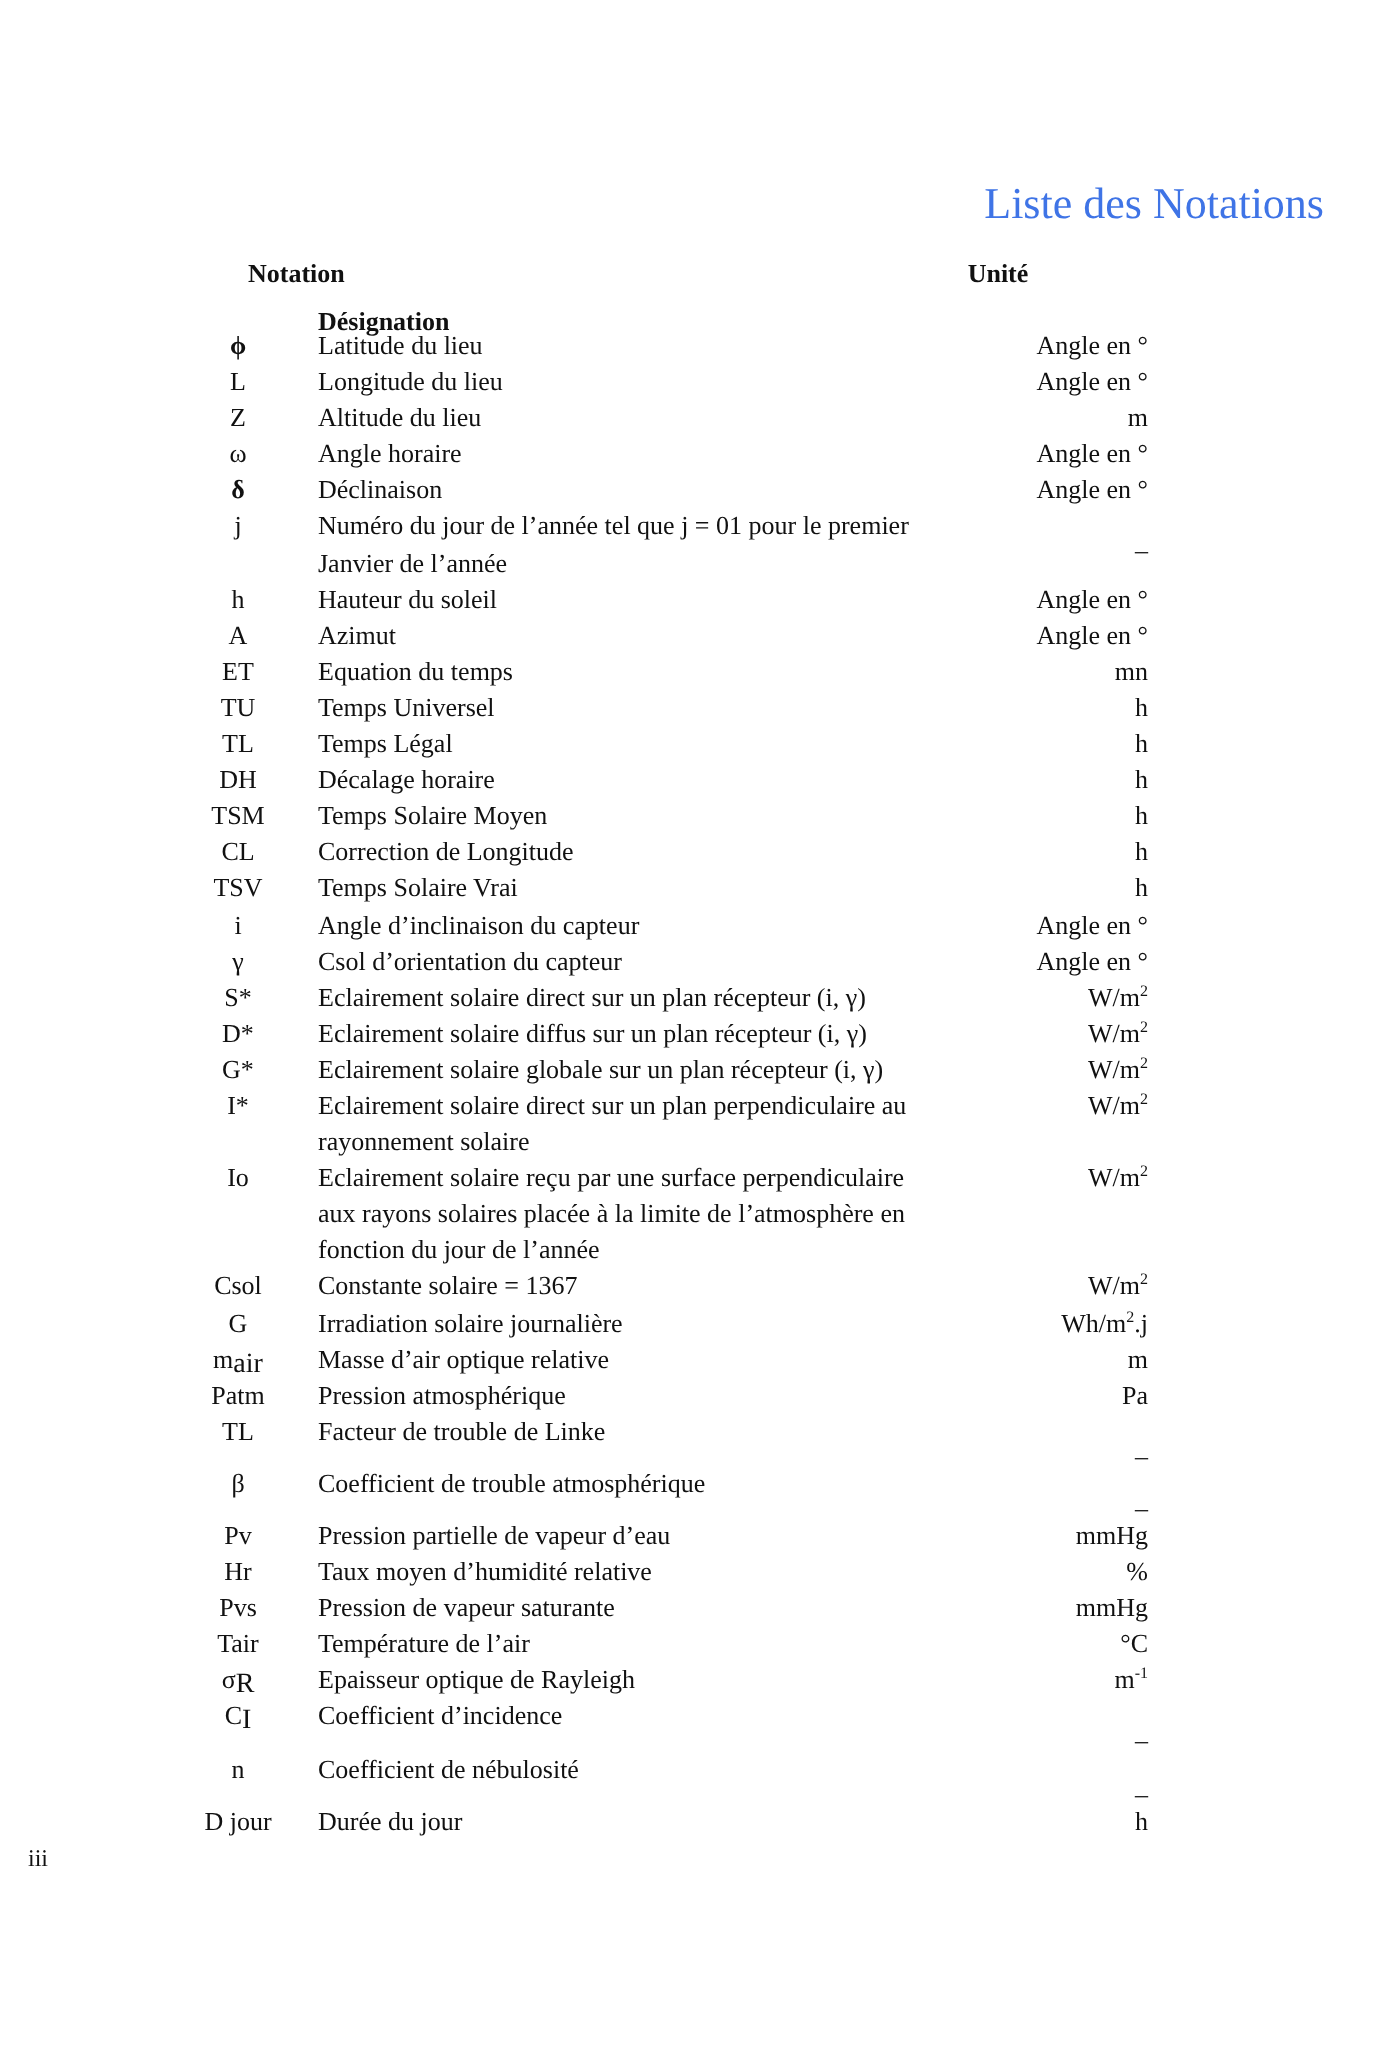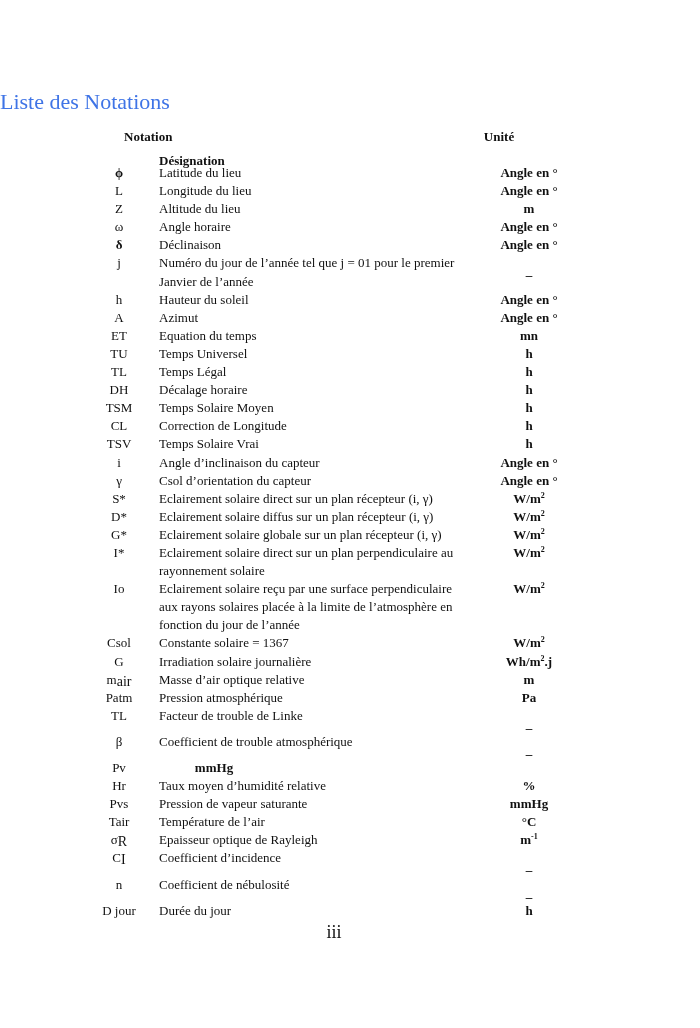--- a/index.html
+++ b/index.html
@@ -1,30 +1,30 @@
 <!DOCTYPE html>
 <html><head>
 <meta charset="utf-8">
 <style>
   html, body { margin: 0; padding: 0; background: #ffffff; }
   body { width: 700px; height: 1028px; position: relative; overflow: hidden;
          font-family: "Liberation Serif", "DejaVu Serif", serif; color: #111; }
-  .title { position: absolute; top: 89px; left: 0; width: 662px; text-align: left;
+  .title { position: absolute; top: 89px; left: 0; width: 662px; text-align: right;
            font-size: 22px; color: #3f74e6; font-weight: normal; }
   .hdr { position: absolute; top: 129px; font-size: 13px; font-weight: bold; }
   .hdr-notation { left: 95px; margin-left: 29px; }
   .hdr-designation { left: 159px; margin-top: 24px; }
   .hdr-unit { left: 467px; width: 64px; text-align: center; }
   .rows { position: absolute; top: 164px; left: 0; width: 700px; }
   .row { display: flex; font-size: 13px; line-height: 18.1px; }
   .sym-cell { width: 50px; margin-left: 94px; text-align: center; }
   .des { width: 300px; margin-left: 15px; }
-  .unit { width: 90px; margin-left: 25px; text-align: center; font-weight: bold; }
+  .unit { width: 90px; margin-left: 25px; text-align: right; }
   .unit.low { padding-top: 8px; }
-  .page-num { position: absolute; top: 922px; left: 3px; width: 662px; text-align: center; font-size: 18px; }
+  .page-num { position: absolute; top: 922px; left: 14px; width: 662px; text-align: left; font-size: 12px; }
   sup { font-size: 8px; vertical-align: 5px; line-height: 0; }
   sub { font-size: 14px; vertical-align: -2px; line-height: 0; }
   .bold { font-weight: bold; }
 </style>
 </head>
 <body>
 
 <div class="title">Liste des Notations</div>
 
 <div class="hdr hdr-notation">Notation</div>
@@ -167,20 +167,21 @@
       <div class="des">Facteur de trouble de Linke</div>
       <div class="unit low"><span>_</span></div>
     </div>
     <div class="row">
       <div class="sym-cell"><span>β</span></div>
       <div class="des">Coefficient de trouble atmosphérique</div>
       <div class="unit low"><span>_</span></div>
     </div>
     <div class="row">
       <div class="sym-cell"><span>Pv</span></div>
+      <div class="des">Pression partielle de vapeur d’eau</div>
       <div class="unit"><span>mmHg</span></div>
     </div>
     <div class="row">
       <div class="sym-cell"><span>Hr</span></div>
       <div class="des">Taux moyen d’humidité relative</div>
       <div class="unit"><span>%</span></div>
     </div>
     <div class="row">
       <div class="sym-cell"><span>Pvs</span></div>
       <div class="des">Pression de vapeur saturante</div>

